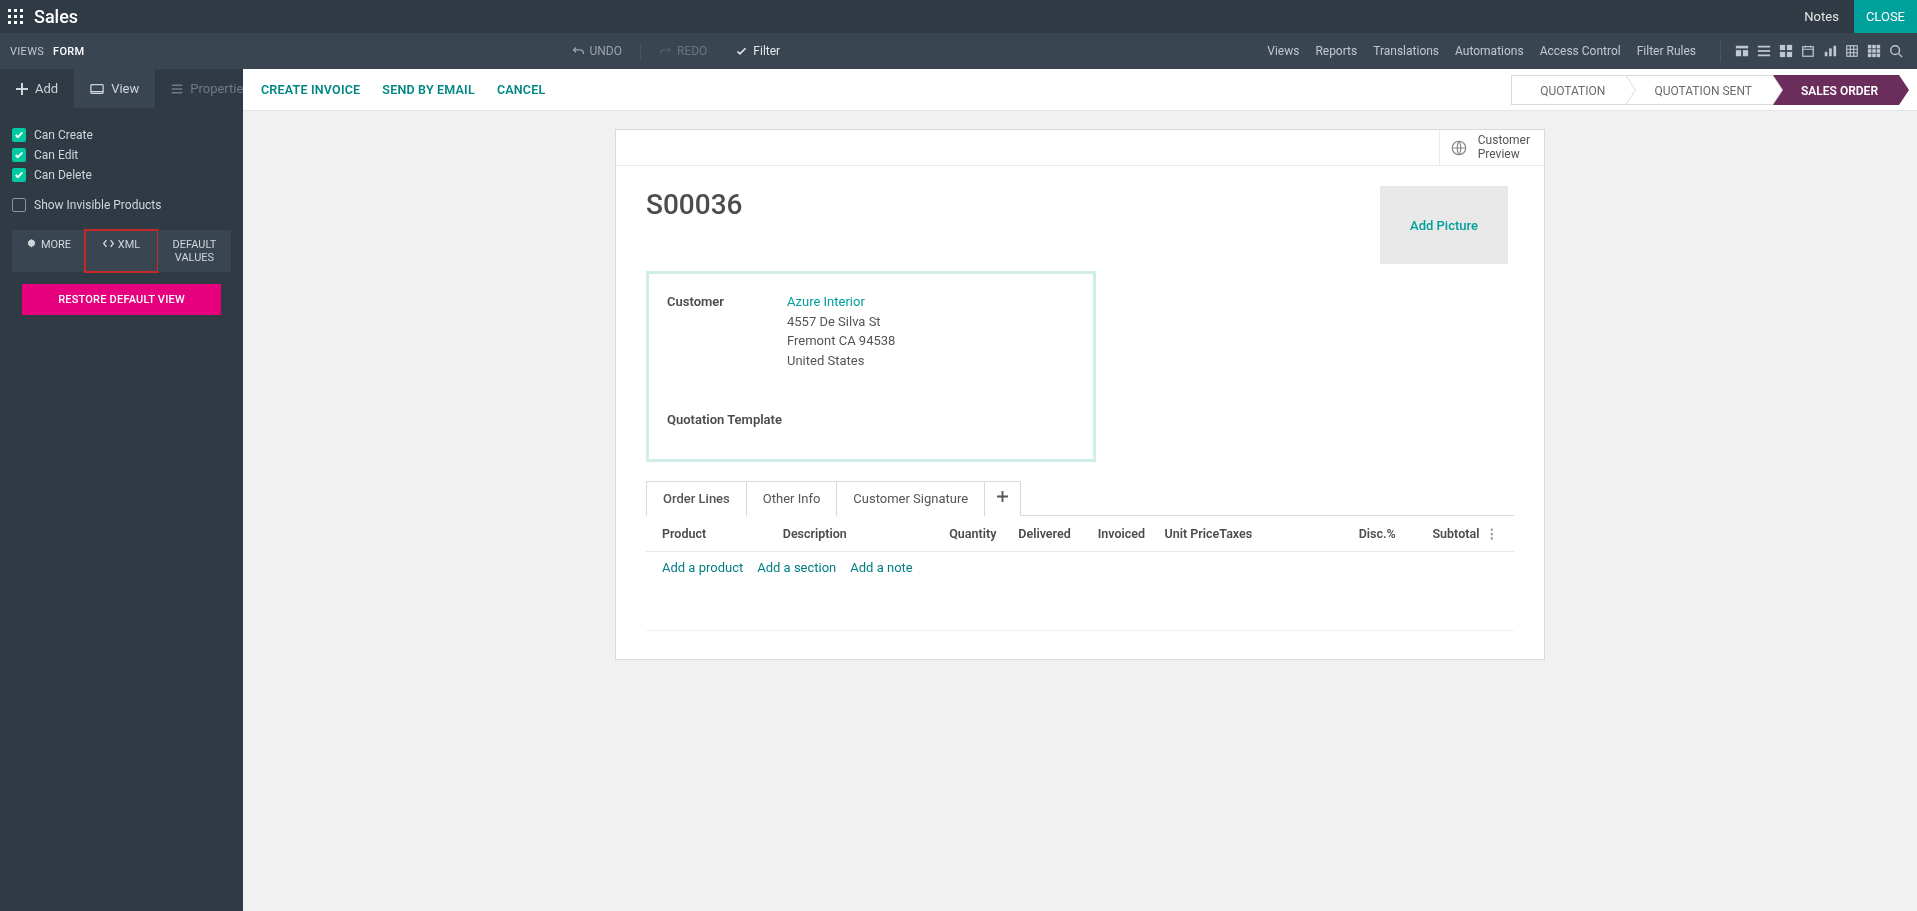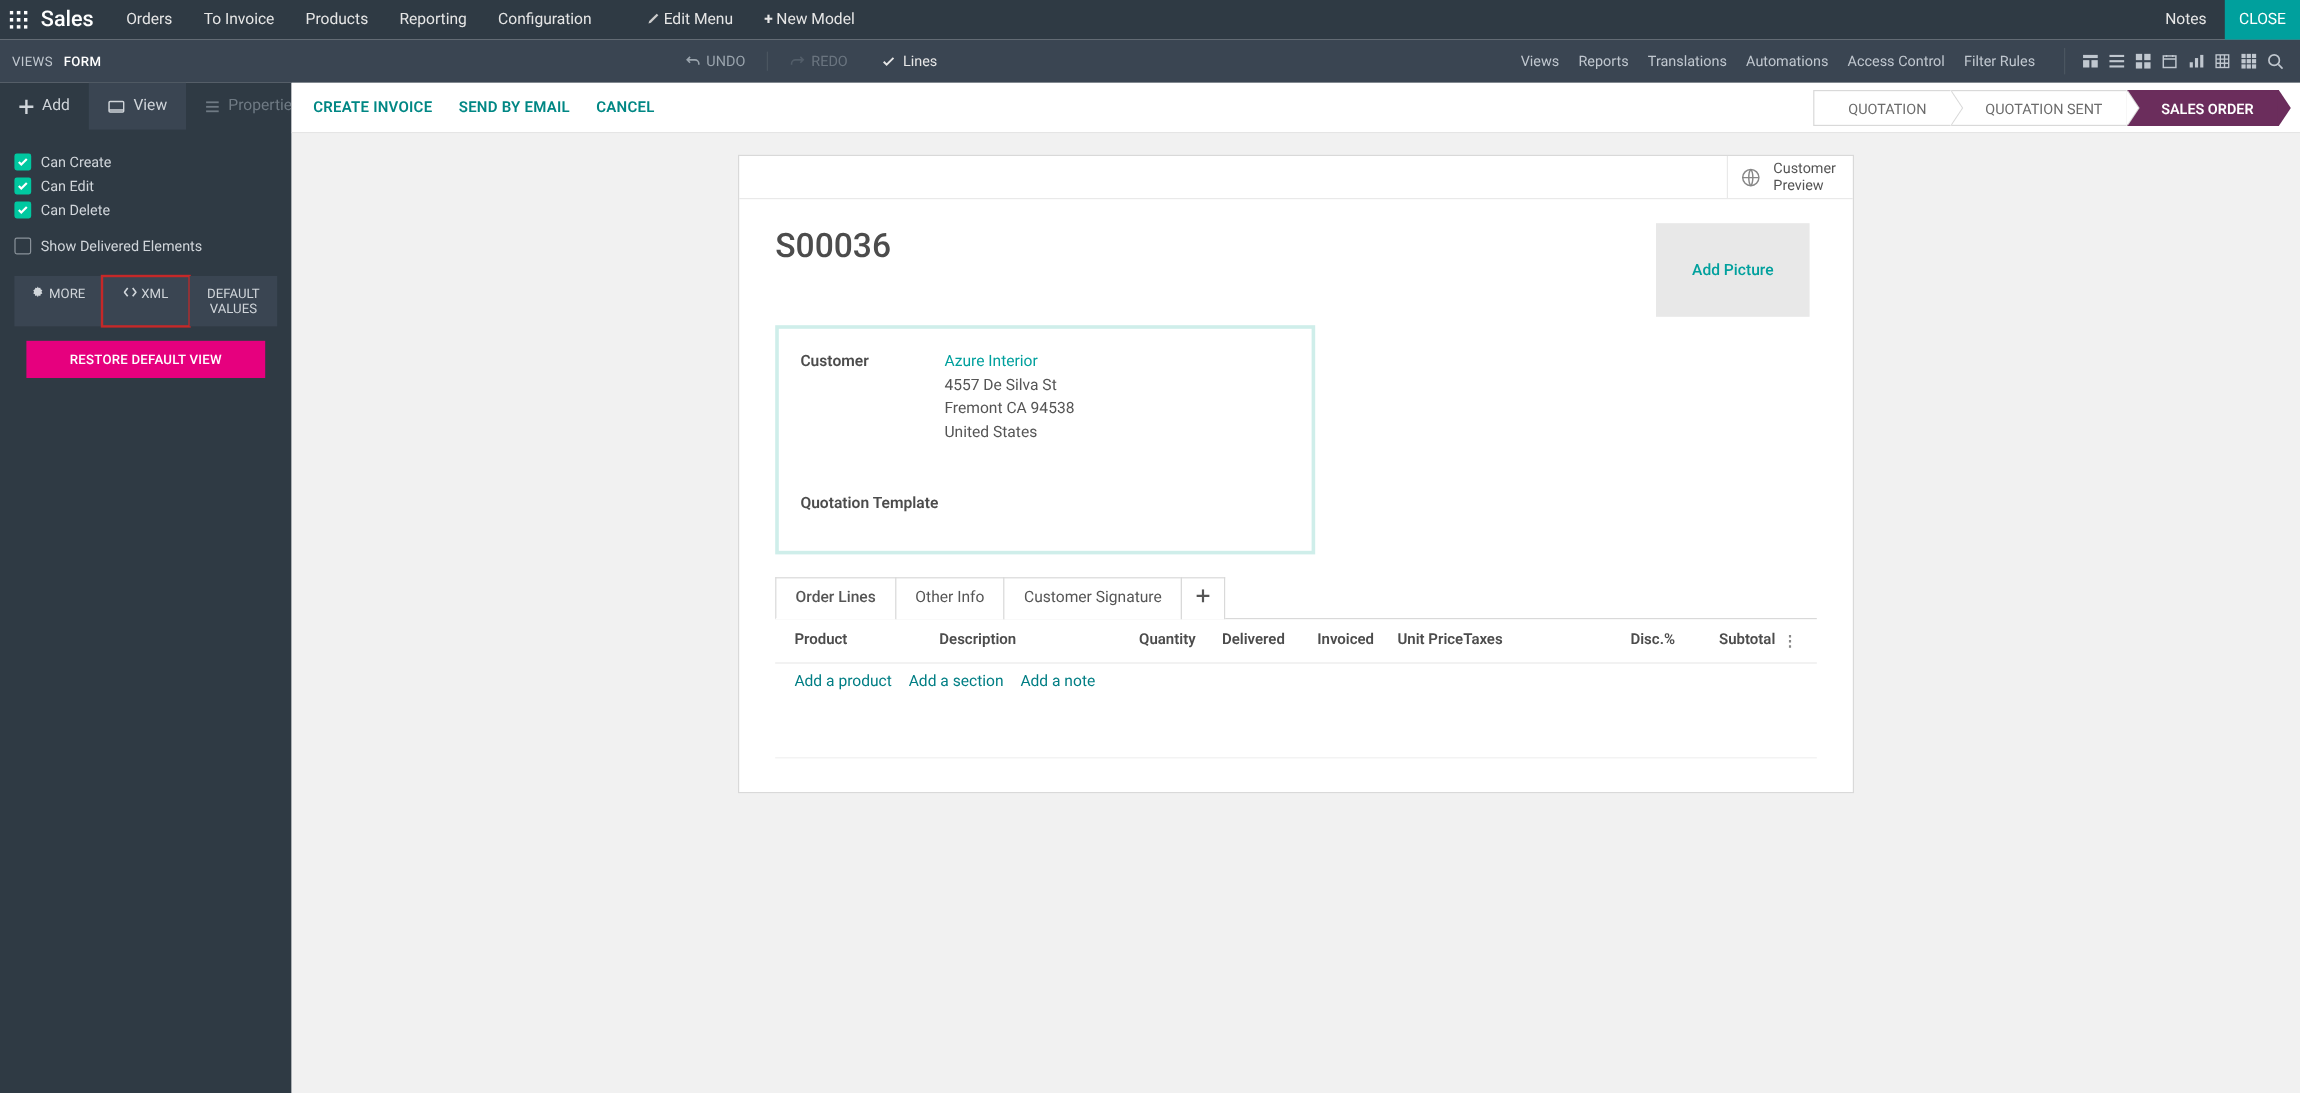--- a/index.html
+++ b/index.html
@@ -102,35 +102,20 @@
         <rect x="12" y="0" width="3" height="3"></rect>
         <rect x="0" y="6" width="3" height="3"></rect>
         <rect x="6" y="6" width="3" height="3"></rect>
         <rect x="12" y="6" width="3" height="3"></rect>
         <rect x="0" y="12" width="3" height="3"></rect>
         <rect x="6" y="12" width="3" height="3"></rect>
         <rect x="12" y="12" width="3" height="3"></rect>
       </svg>
   </div>
   <div class="brand">Sales</div>
-  <div class="menu">
-    <a>Orders</a>
-    <a>To Invoice</a>
-    <a>Products</a>
-    <a>Reporting</a>
-    <a>Configuration</a>
-    <a style="margin-left:20px">
-      <svg style="display:inline;vertical-align:-1px;margin-right:3px" width="11" height="11" viewBox="0 0 16 16" fill="#ccc">
-          <path d="M12 2l2 2-9 9-3 1 1-3 9-9z"></path>
-        </svg><span>Edit Menu</span>
-    </a>
-    <a>
-      <span style="font-weight:bold;margin-right:3px">+</span><span>New Model</span>
-    </a>
-  </div>
   <div class="spacer"></div>
   <div class="notes">Notes</div>
   <div class="close-btn">CLOSE</div>
 </div>
 
 <div class="secondbar">
   <div class="bread">
     <span>VIEWS</span>
     <b>FORM</b>
   </div>
@@ -145,21 +130,21 @@
     <div class="midlink disabled">
       <svg width="13" height="13" viewBox="0 0 16 16" fill="none" stroke="#6a7580" stroke-width="1.6">
           <path d="M11 3l3 3-3 3M14 6H6a4 4 0 00-4 4v1"></path>
         </svg>
       <span>REDO</span>
     </div>
     <div class="midlink saved" style="margin-left:10px">
       <svg width="13" height="13" viewBox="0 0 16 16" fill="none" stroke="#e6e6e6" stroke-width="2">
           <path d="M3 8l3 3 7-7"></path>
         </svg>
-      <span>Lines</span>
+      <span>Filter</span>
     </div>
   </div>
   <div class="right">
     <a>Views</a>
     <a>Reports</a>
     <a>Translations</a>
     <a>Automations</a>
     <a>Access Control</a>
     <a>Filter Rules</a>
     <div class="iconrow">
@@ -273,21 +258,21 @@
       <div class="chk">
         <span class="chkbox">
             <svg viewBox="0 0 12 12" fill="none" stroke="#fff" stroke-width="2.2">
               <path d="M2 6l2.5 2.5L10 3"></path>
             </svg>
           </span>
         <span>Can Delete</span>
       </div>
       <div class="chk" style="margin-top:16px">
         <span class="chkbox off"></span>
-        <span>Show Delivered Elements</span>
+        <span>Show Invisible Products</span>
       </div>
       <div class="btnrow">
         <div class="b">
           <svg width="11" height="11" viewBox="0 0 16 16" fill="#d0d5da">
               <path d="M8 5a3 3 0 100-0 3 3 0 000 0zM8 1l1 2 2-.5.5 2 2 1-1 2 1 2-2 1-.5 2-2-.5-1 2-1-2-2 .5-.5-2-2-1 1-2-1-2 2-1 .5-2 2 .5z"></path>
             </svg>
           <span>MORE</span>
         </div>
         <div class="b highlight">
           <svg width="11" height="11" viewBox="0 0 16 16" fill="none" stroke="#d0d5da" stroke-width="2">

